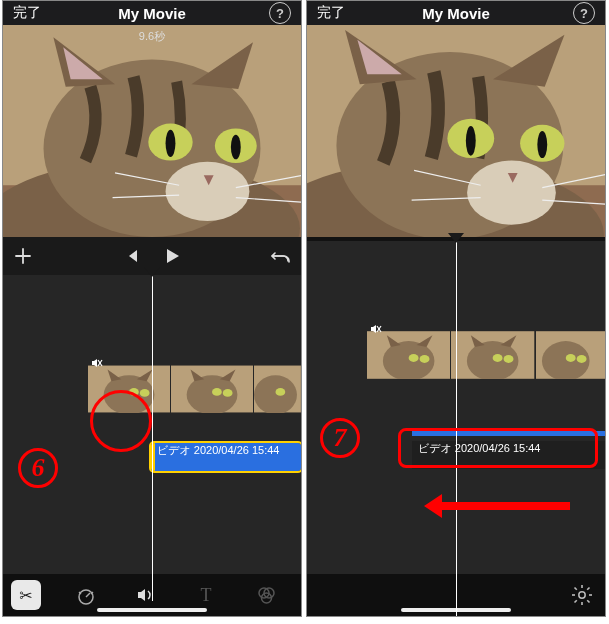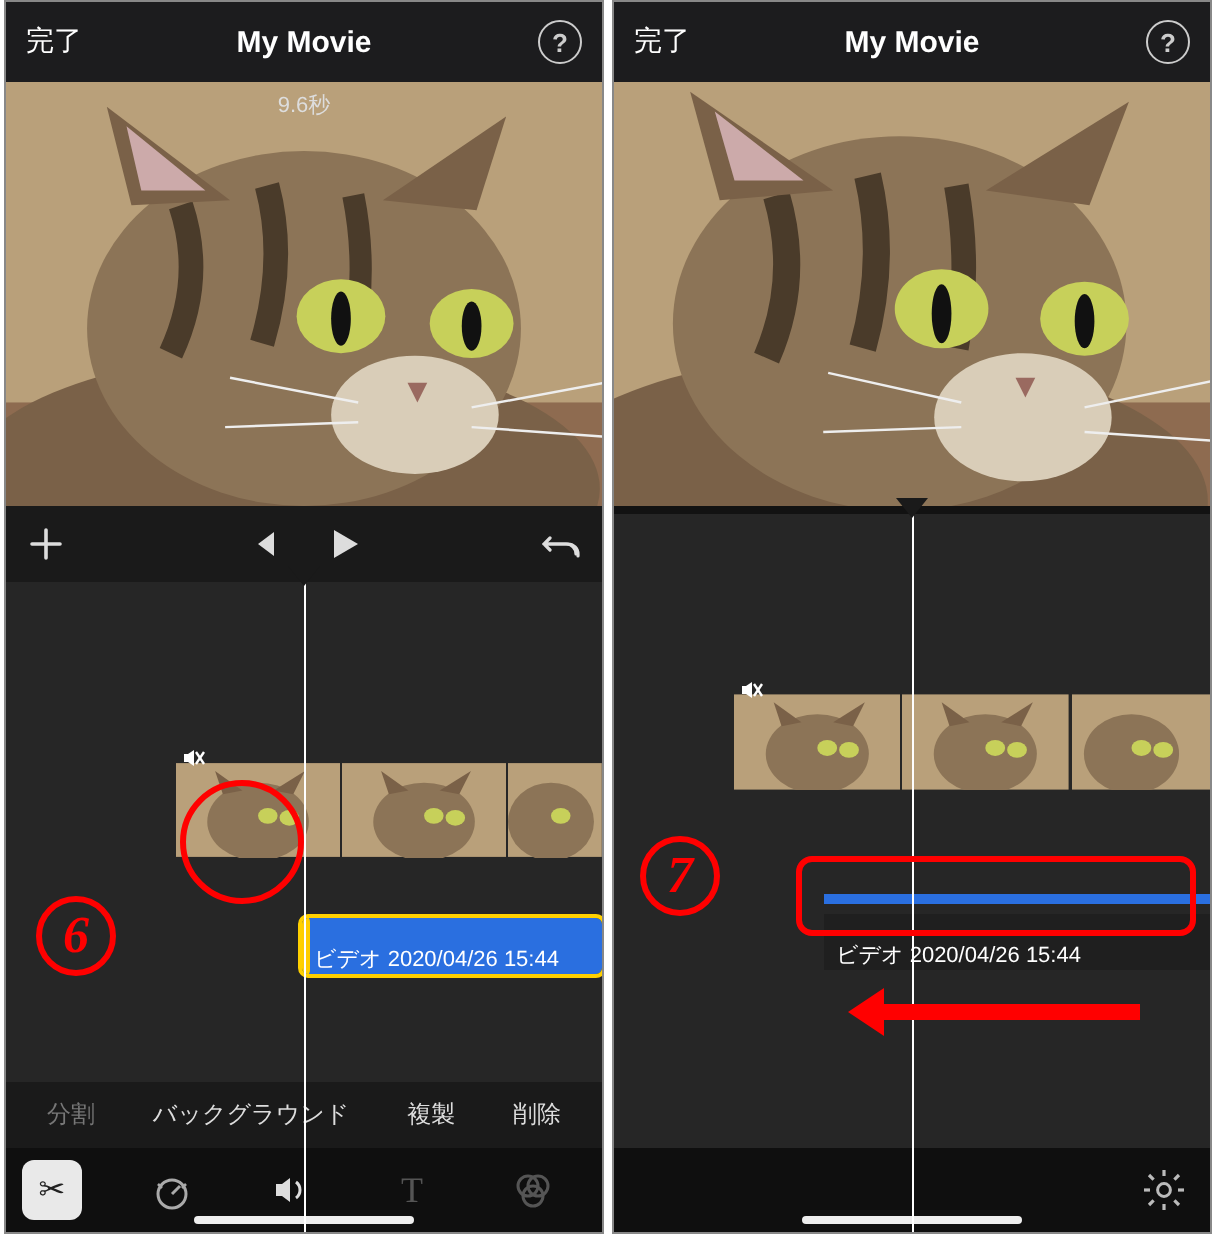--- a/index.html
+++ b/index.html
@@ -19,21 +19,21 @@
     background: #000;
     border: 1px solid #888;
     overflow: hidden;
   }
   .frame.left  { left: 2px; }
   .frame.right { left: 306px; }
 
   
   .header {
     position: relative;
-    height: 40px;
+    height: 24px;
     background: #1c1c1e;
     color: #fff;
     display: flex;
     align-items: center;
     justify-content: center;
     font-size: 15px;
     font-weight: 600;
   }
   .header .done {
     position: absolute;
@@ -137,21 +137,21 @@
   }
   .frame.right .mute-icon { left: 63px; }
 
   .audio-bar {
     position: absolute;
     height: 28px;
     background: #2a6fe0;
     color: #fff;
     font-size: 11px;
     display: flex;
-    align-items: flex-end;
+    align-items: flex-start;
     padding-left: 6px;
     white-space: nowrap;
     overflow: hidden;
   }
   .audio-bar.selected {
     outline: 2px solid #ffd000;
     border-radius: 3px;
   }
   .audio-handle {
     position: absolute;
@@ -369,26 +369,20 @@
           </svg>
       </div>
     </div>
 
     <div class="audio-bar selected" style="top:168px; left:148px; right:0;">
       <div class="audio-handle"></div>
       <span>ビデオ 2020/04/26 15:44</span>
     </div>
   </div>
 
-  <div class="edit-toolbar">
-    <span class="etb dim">分割</span>
-    <span class="etb">バックグラウンド</span>
-    <span class="etb">複製</span>
-    <span class="etb">削除</span>
-  </div>
 
   <div class="bottom-bar">
     <div class="bb scissors">✂</div>
     <div class="bb">
       <svg width="22" height="22" viewBox="0 0 22 22">
           <circle cx="11" cy="13" r="7" fill="none" stroke="#aaa" stroke-width="1.5"></circle>
           <path d="M11 13 L15 9" stroke="#aaa" stroke-width="1.5"></path>
           <path d="M4 8l2 2M18 8l-2 2" stroke="#aaa" stroke-width="1.3"></path>
         </svg>
     </div>

